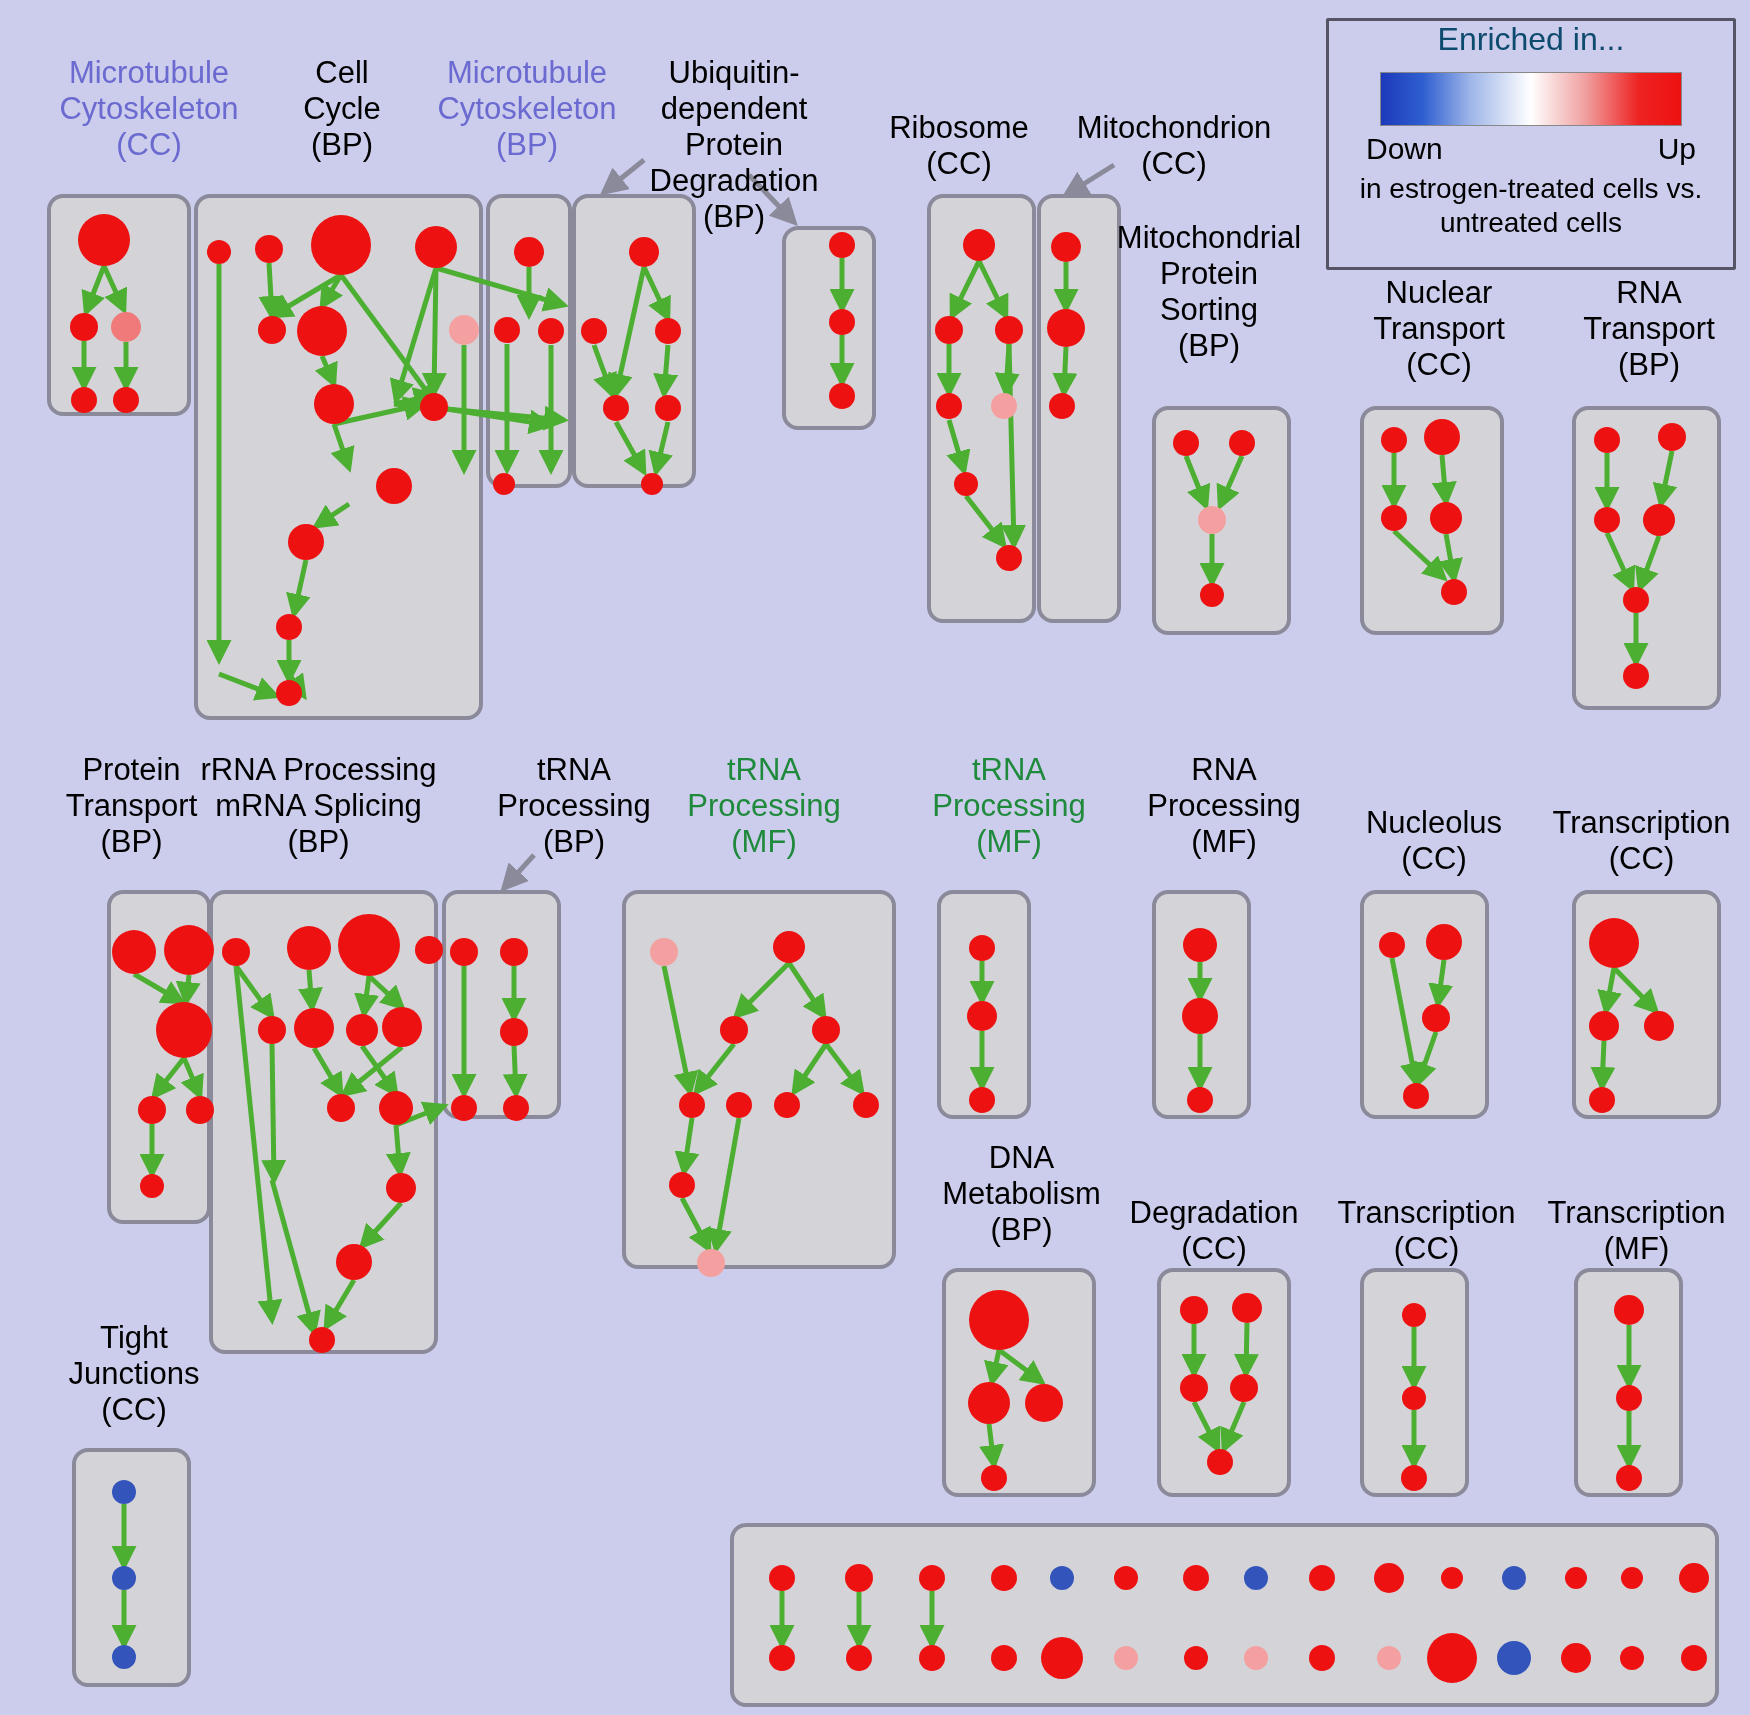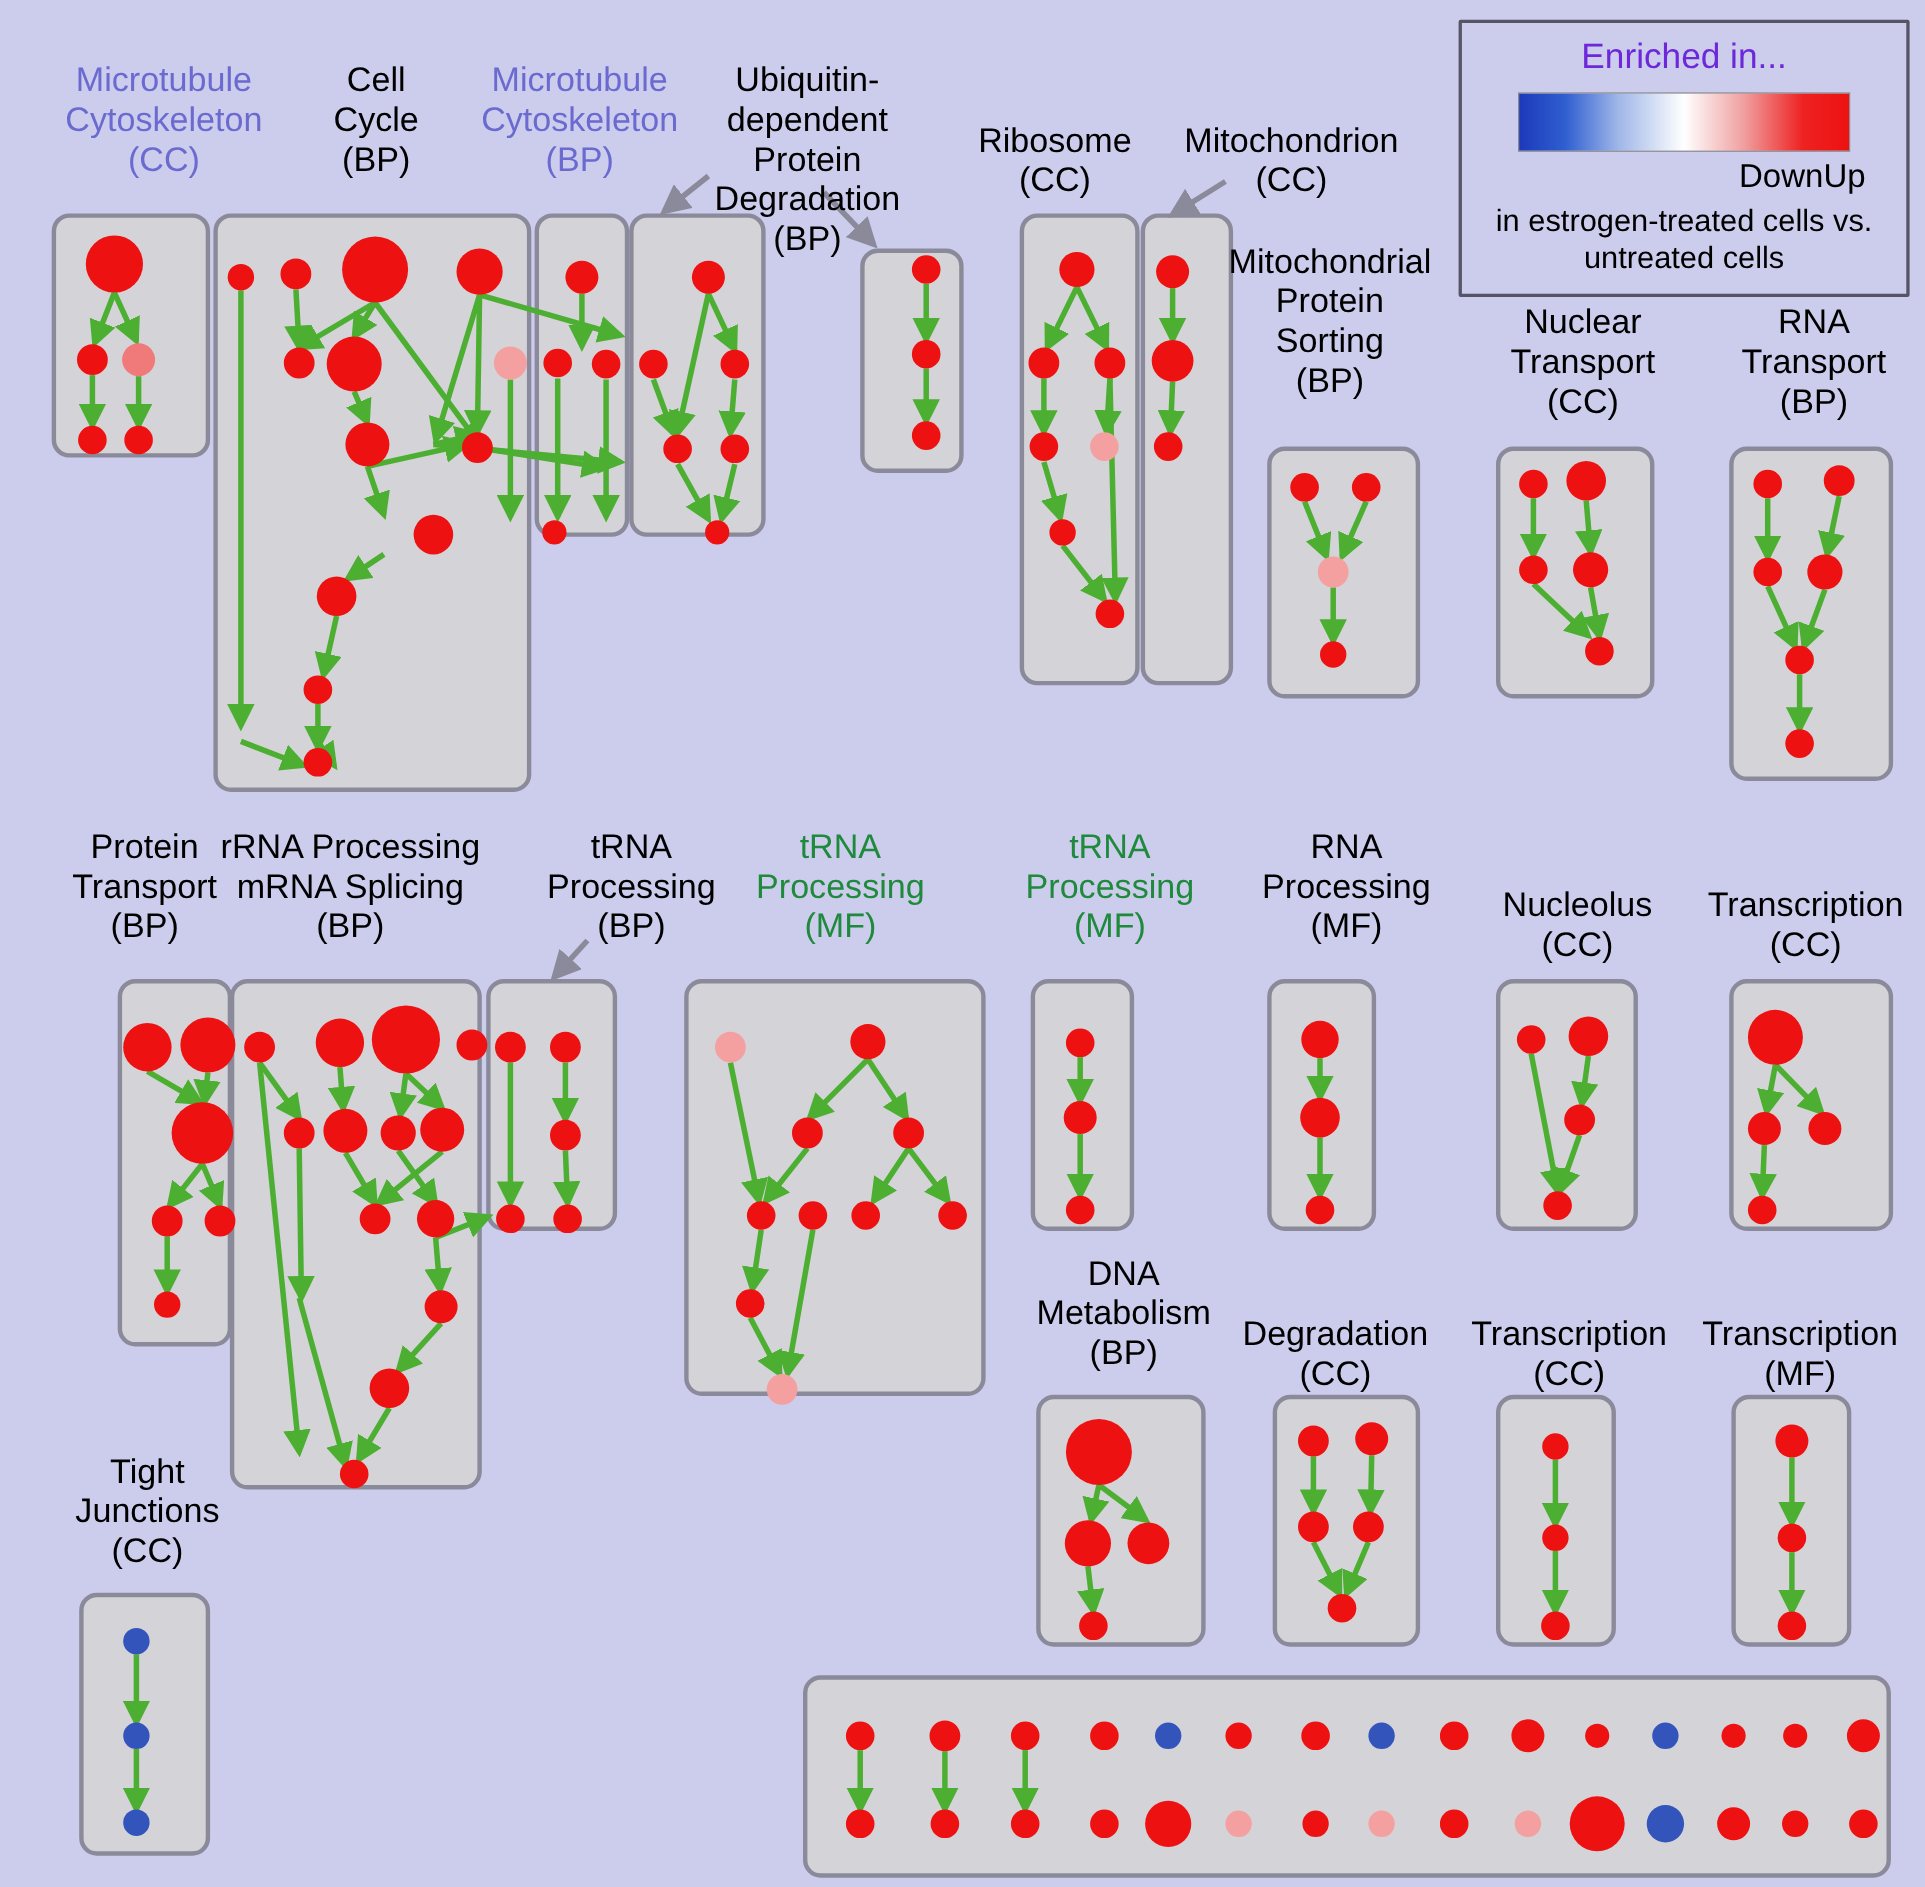--- a/index.html
+++ b/index.html
@@ -40,35 +40,35 @@
   .legend {
     position: absolute;
     background: #ccccec;
     border: 3px solid #555566;
     border-radius: 2px;
     box-sizing: border-box;
     text-align: center;
   }
   .legend .title {
     font-size: 32px;
-    color: #6d28d9;
-    margin-top: 12px;
+    color: #0c4a6e;
+    margin-top: 0;
   }
   .legend .bar {
     width: 300px;
     height: 52px;
     margin: 14px auto 6px auto;
     background: linear-gradient(to right,#1c39bb 0%, #2f5fd0 14%, #9fb6e8 30%, #ffffff 50%, #f0a0a0 68%, #ee2222 86%, #ee1111 100%);
     border: 1px solid #888;
   }
   .legend .ends {
     width: 330px;
     margin: 0 auto;
     display: flex;
-    justify-content: flex-end;
+    justify-content: space-between;
     font-size: 30px;
   }
   .legend .sub {
     font-size: 28px;
     line-height: 34px;
     margin-top: 6px;
   }
   .blocktext {
     position: absolute;
     font-size: 31px;

